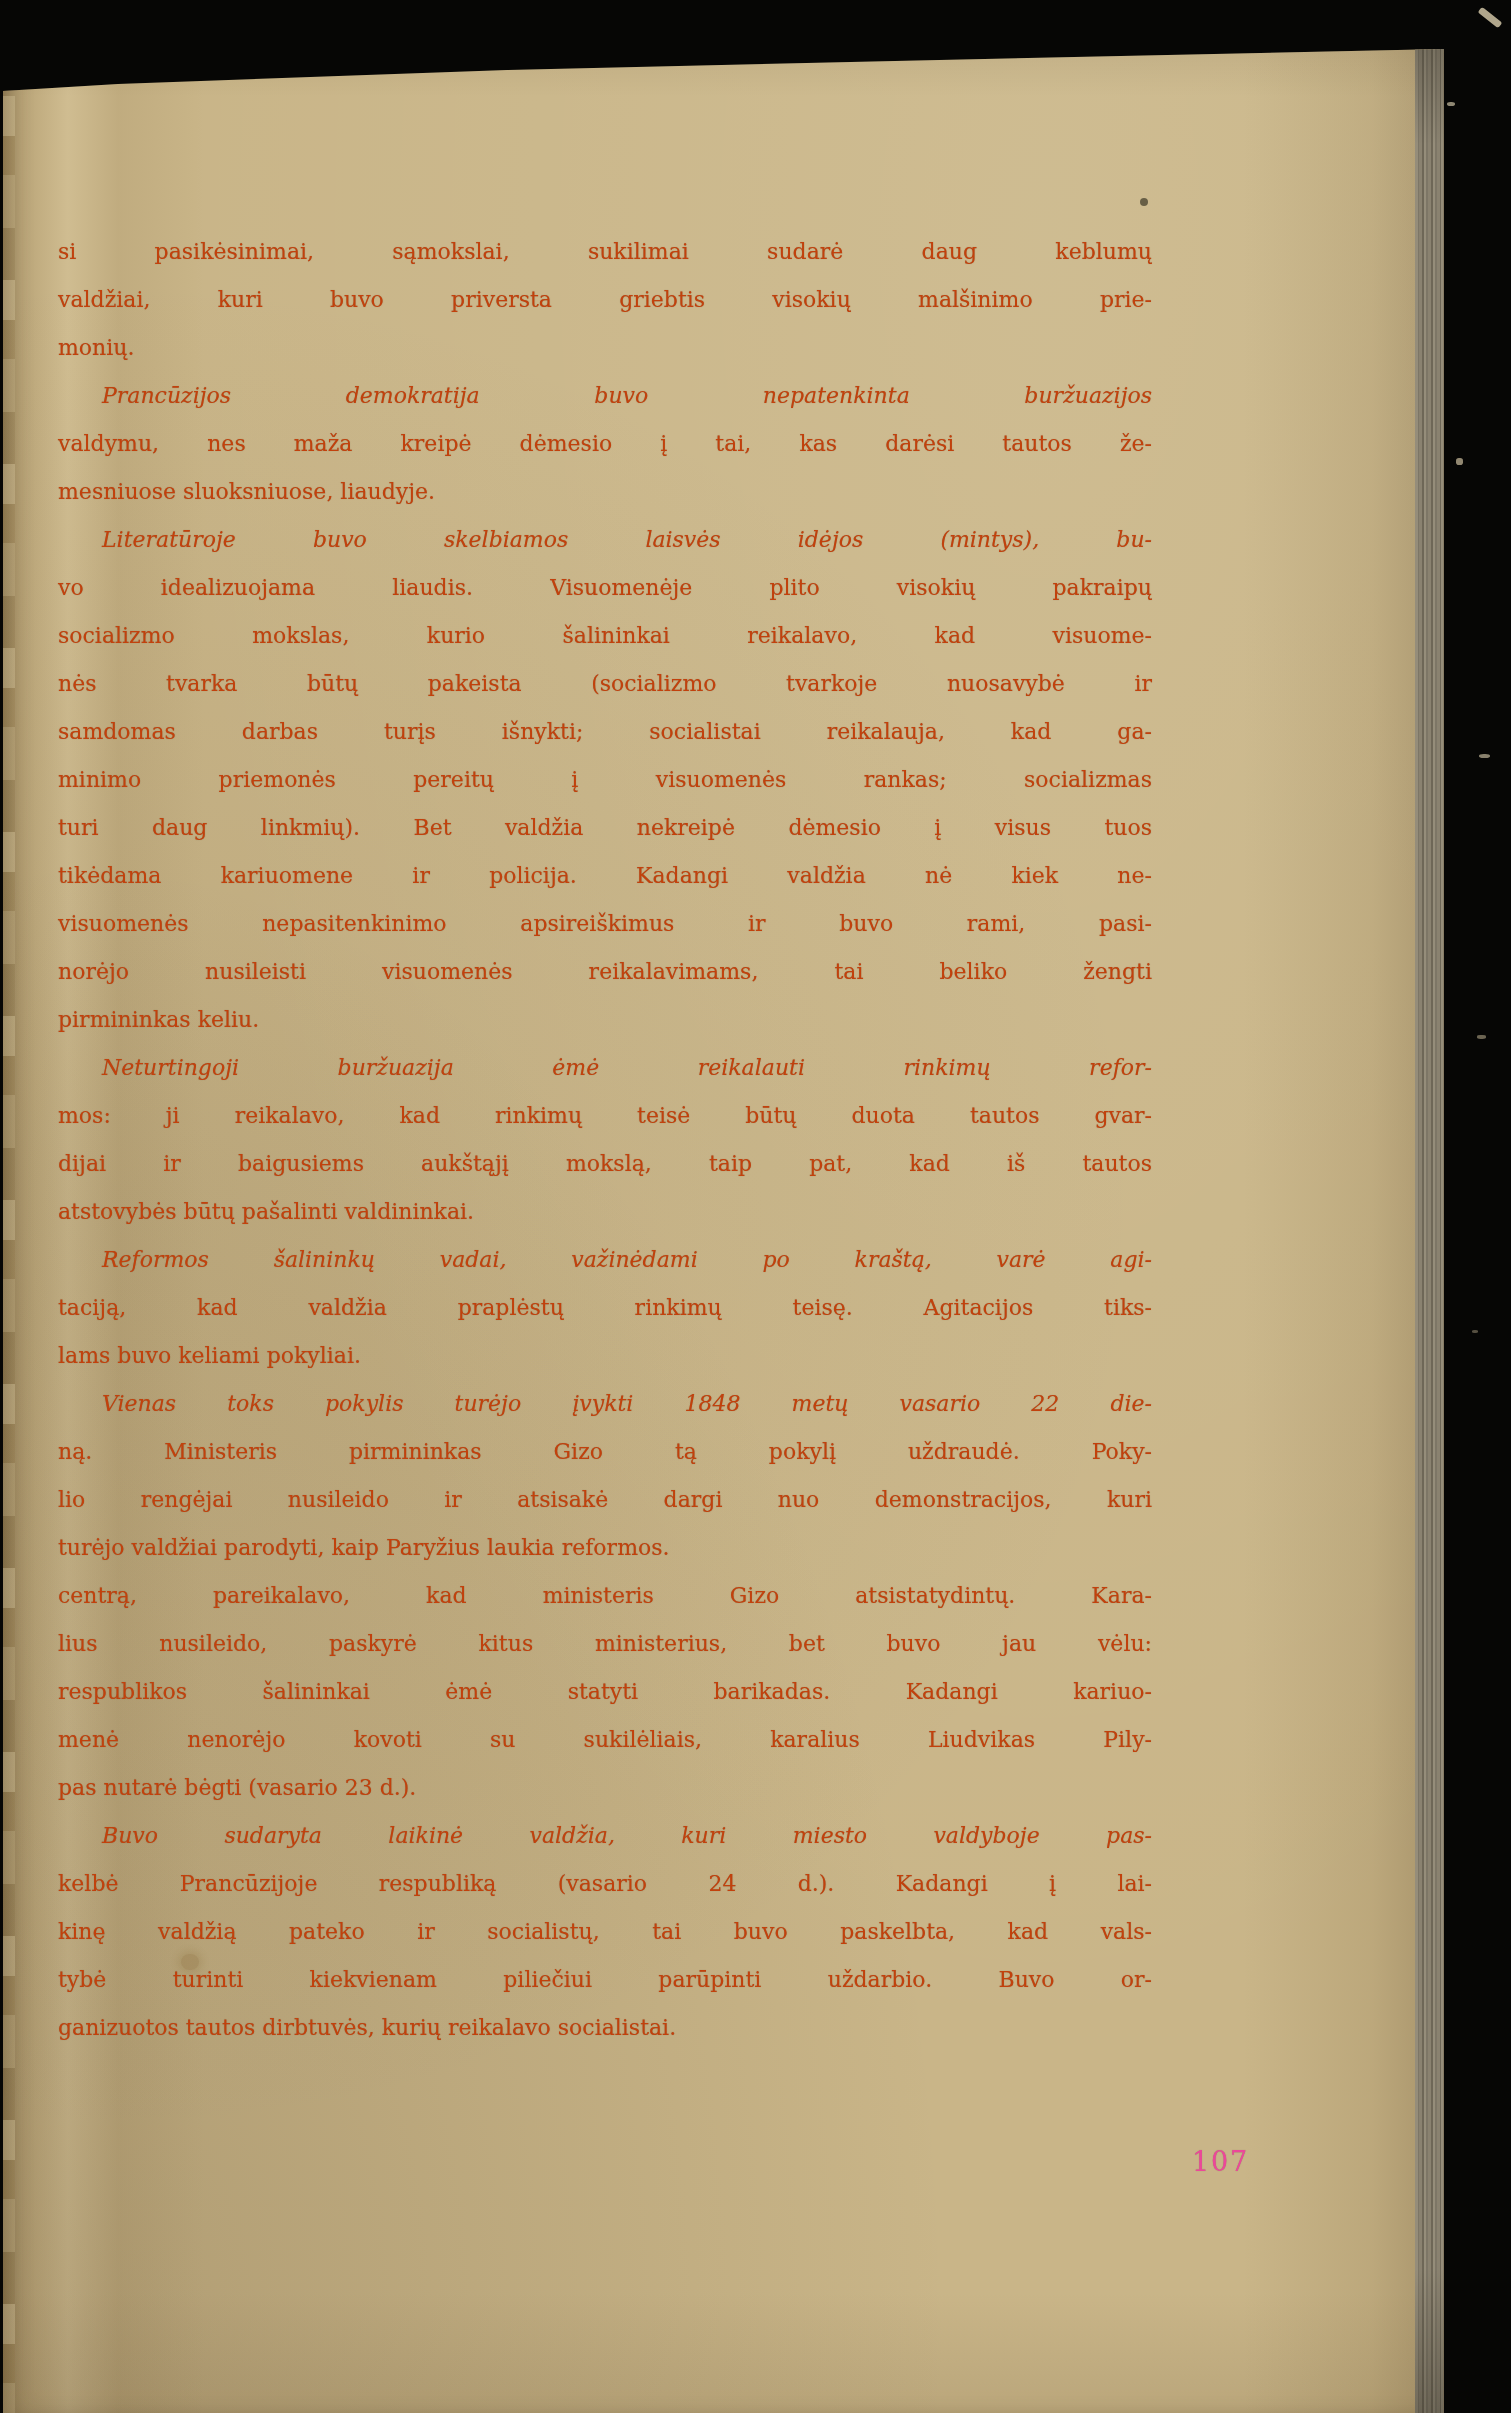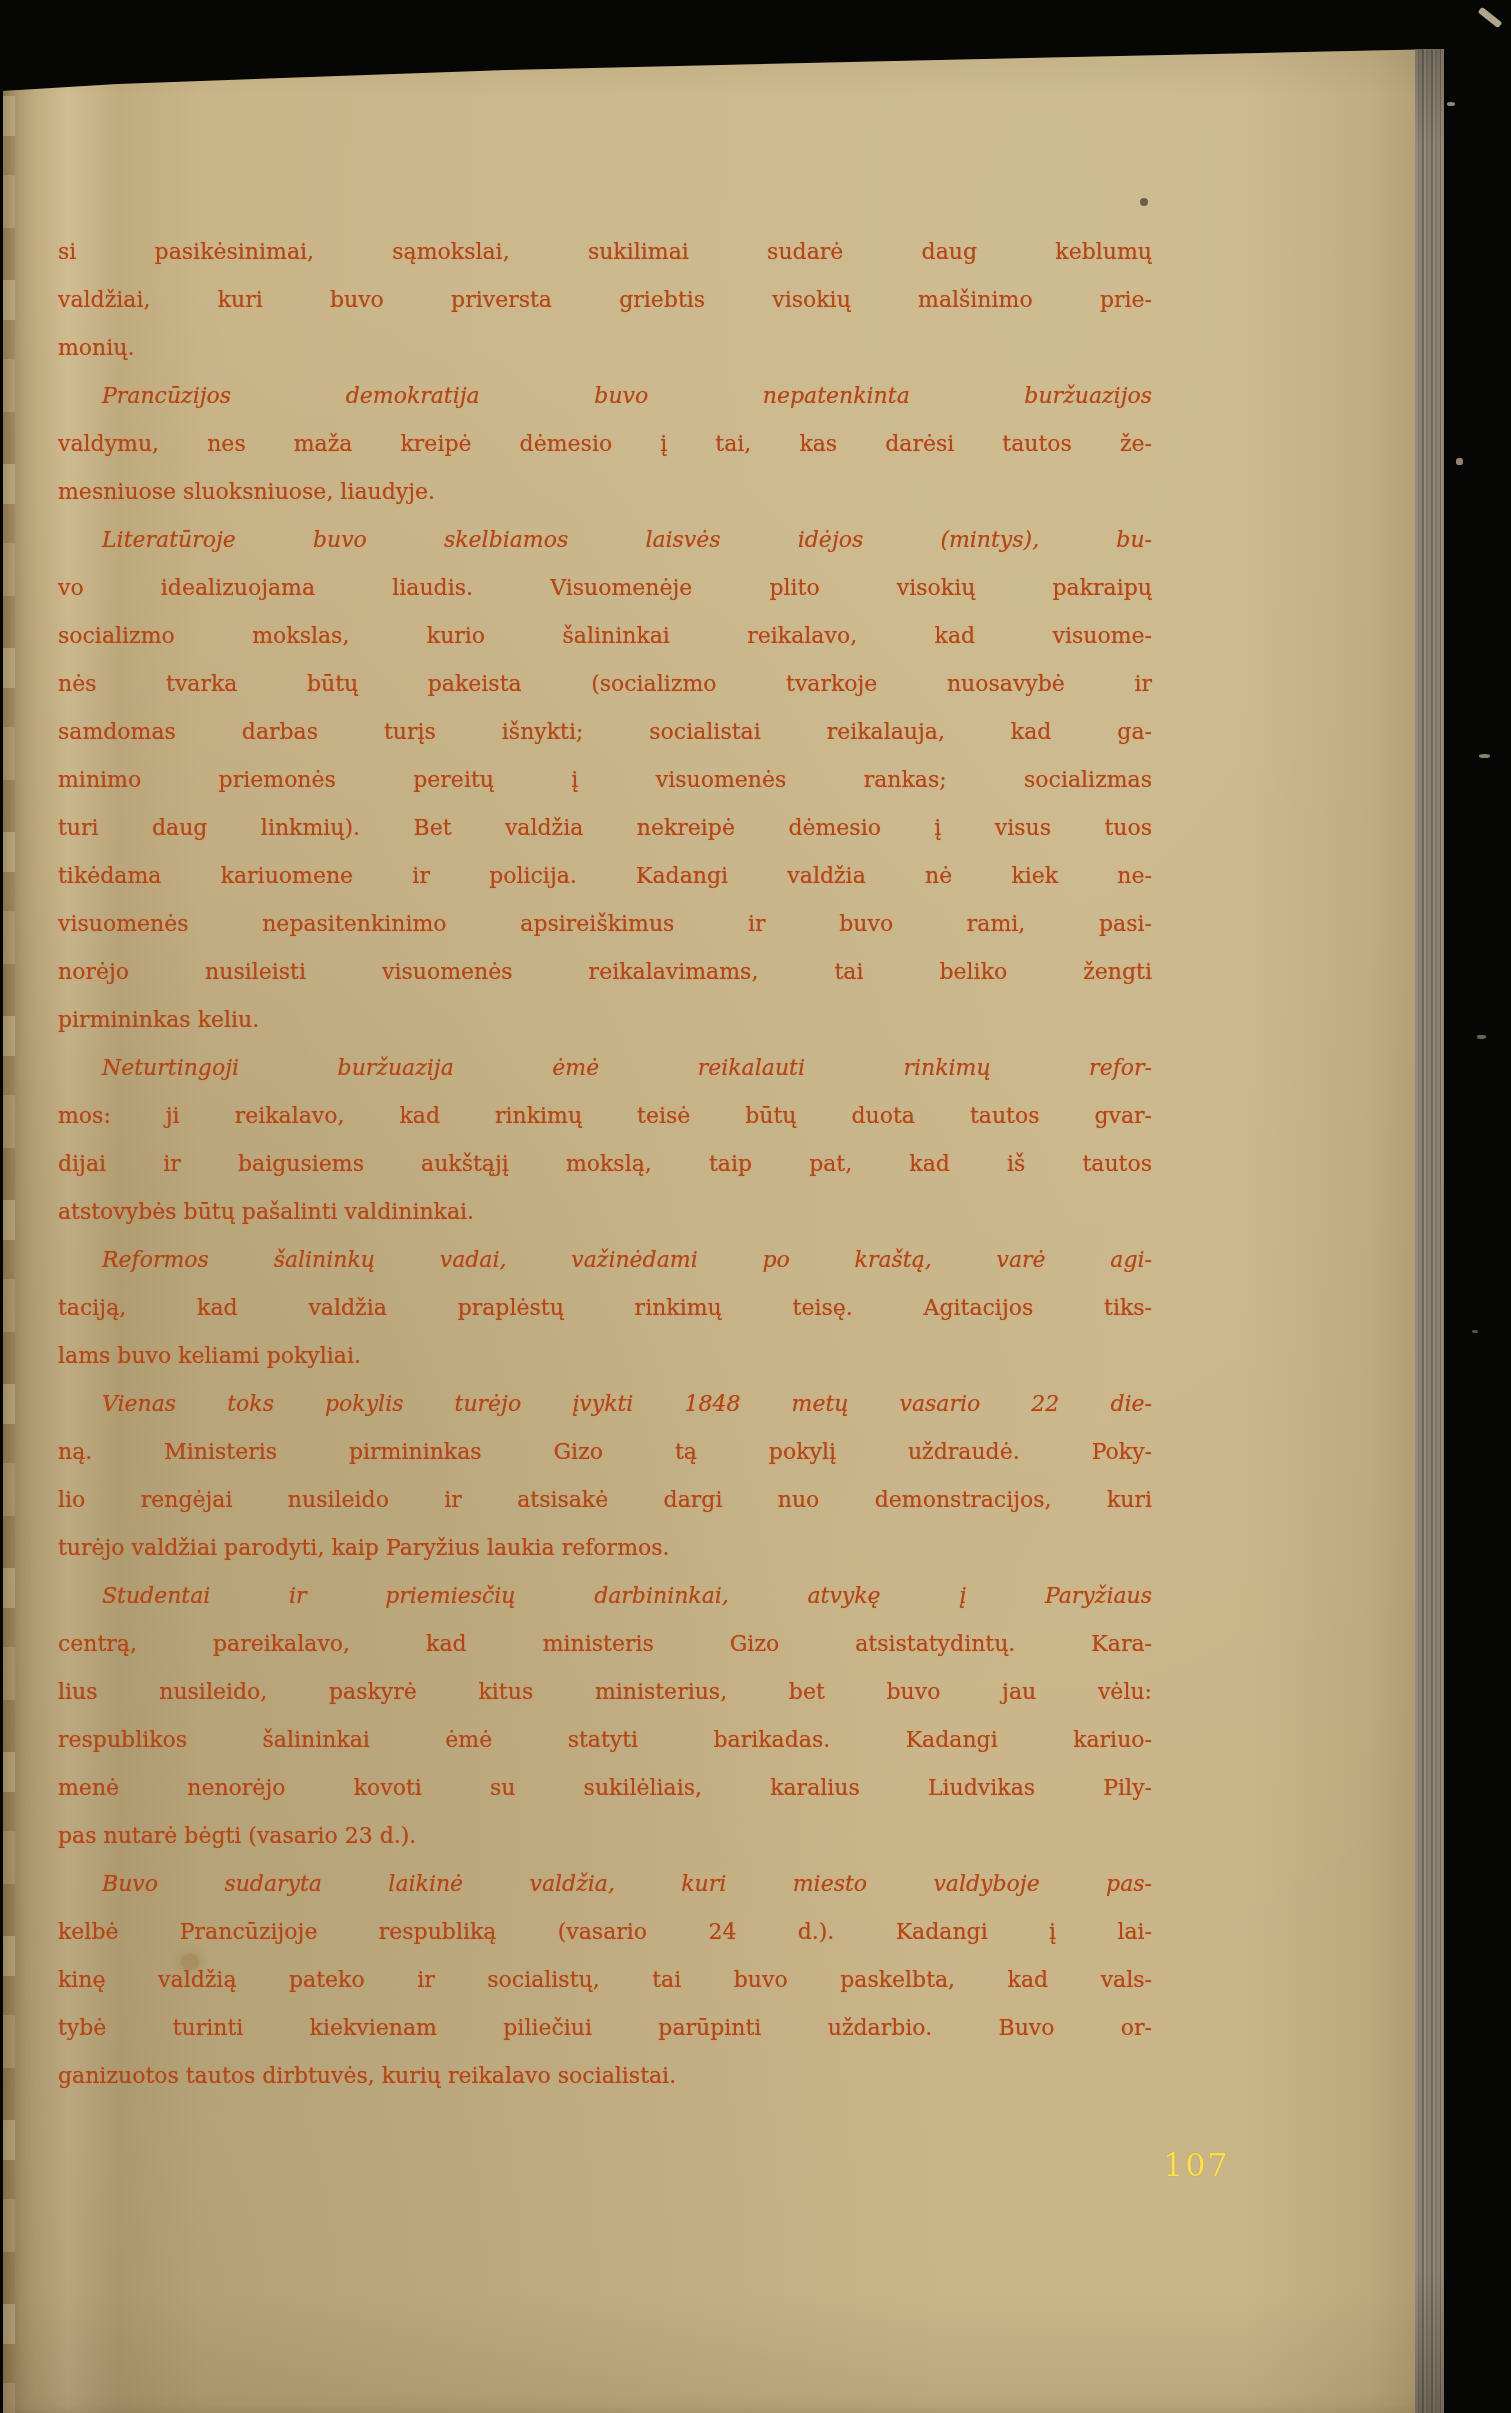--- a/index.html
+++ b/index.html
@@ -65,23 +65,23 @@
     line-height: 48px;
     color: #c2410c;
     text-shadow: 0 0 0.9px rgba(44,43,33,0.35);
   }
   .line { text-align: justify; text-align-last: justify; }
   .line.last { text-align: right; text-align-last: left; }
   .line.indent { text-indent: 44px; font-style: italic; }
 
   .page-number {
     position: absolute;
-    left: 1163px; top: 2146px;
-    font-size: 32px;
-    color: #fde047;
+    left: 1192px; top: 2146px;
+    font-size: 27px;
+    color: #ec4899;
     letter-spacing: 1.8px;
     text-shadow: 0 0 0.9px rgba(44,43,33,0.35);
   }
 
   
   .ink-speck {
     position: absolute; left: 1140px; top: 198px;
     width: 8px; height: 8px; border-radius: 50%;
     background: #564f3a; opacity: 0.85;
   }
@@ -134,21 +134,20 @@
     <div class="line">mos: ji reikalavo, kad rinkimų teisė būtų duota tautos gvar-</div>
     <div class="line">dijai ir baigusiems aukštąjį mokslą, taip pat, kad iš tautos</div>
     <div class="line last">atstovybės būtų pašalinti valdininkai.</div>
     <div class="line indent">Reformos šalininkų vadai, važinėdami po kraštą, varė agi-</div>
     <div class="line">taciją, kad valdžia praplėstų rinkimų teisę. Agitacijos tiks-</div>
     <div class="line last">lams buvo keliami pokyliai.</div>
     <div class="line indent">Vienas toks pokylis turėjo įvykti 1848 metų vasario 22 die-</div>
     <div class="line">ną. Ministeris pirmininkas Gizo tą pokylį uždraudė. Poky-</div>
     <div class="line">lio rengėjai nusileido ir atsisakė dargi nuo demonstracijos, kuri</div>
     <div class="line last">turėjo valdžiai parodyti, kaip Paryžius laukia reformos.</div>
-    <div class="line indent">Studentai ir priemiesčių darbininkai, atvykę į Paryžiaus</div>
     <div class="line">centrą, pareikalavo, kad ministeris Gizo atsistatydintų. Kara-</div>
     <div class="line">lius nusileido, paskyrė kitus ministerius, bet buvo jau vėlu:</div>
     <div class="line">respublikos šalininkai ėmė statyti barikadas. Kadangi kariuo-</div>
     <div class="line">menė nenorėjo kovoti su sukilėliais, karalius Liudvikas Pily-</div>
     <div class="line last">pas nutarė bėgti (vasario 23 d.).</div>
     <div class="line indent">Buvo sudaryta laikinė valdžia, kuri miesto valdyboje pas-</div>
     <div class="line">kelbė Prancūzijoje respubliką (vasario 24 d.). Kadangi į lai-</div>
     <div class="line">kinę valdžią pateko ir socialistų, tai buvo paskelbta, kad vals-</div>
     <div class="line">tybė turinti kiekvienam piliečiui parūpinti uždarbio. Buvo or-</div>
     <div class="line last">ganizuotos tautos dirbtuvės, kurių reikalavo socialistai.</div>

